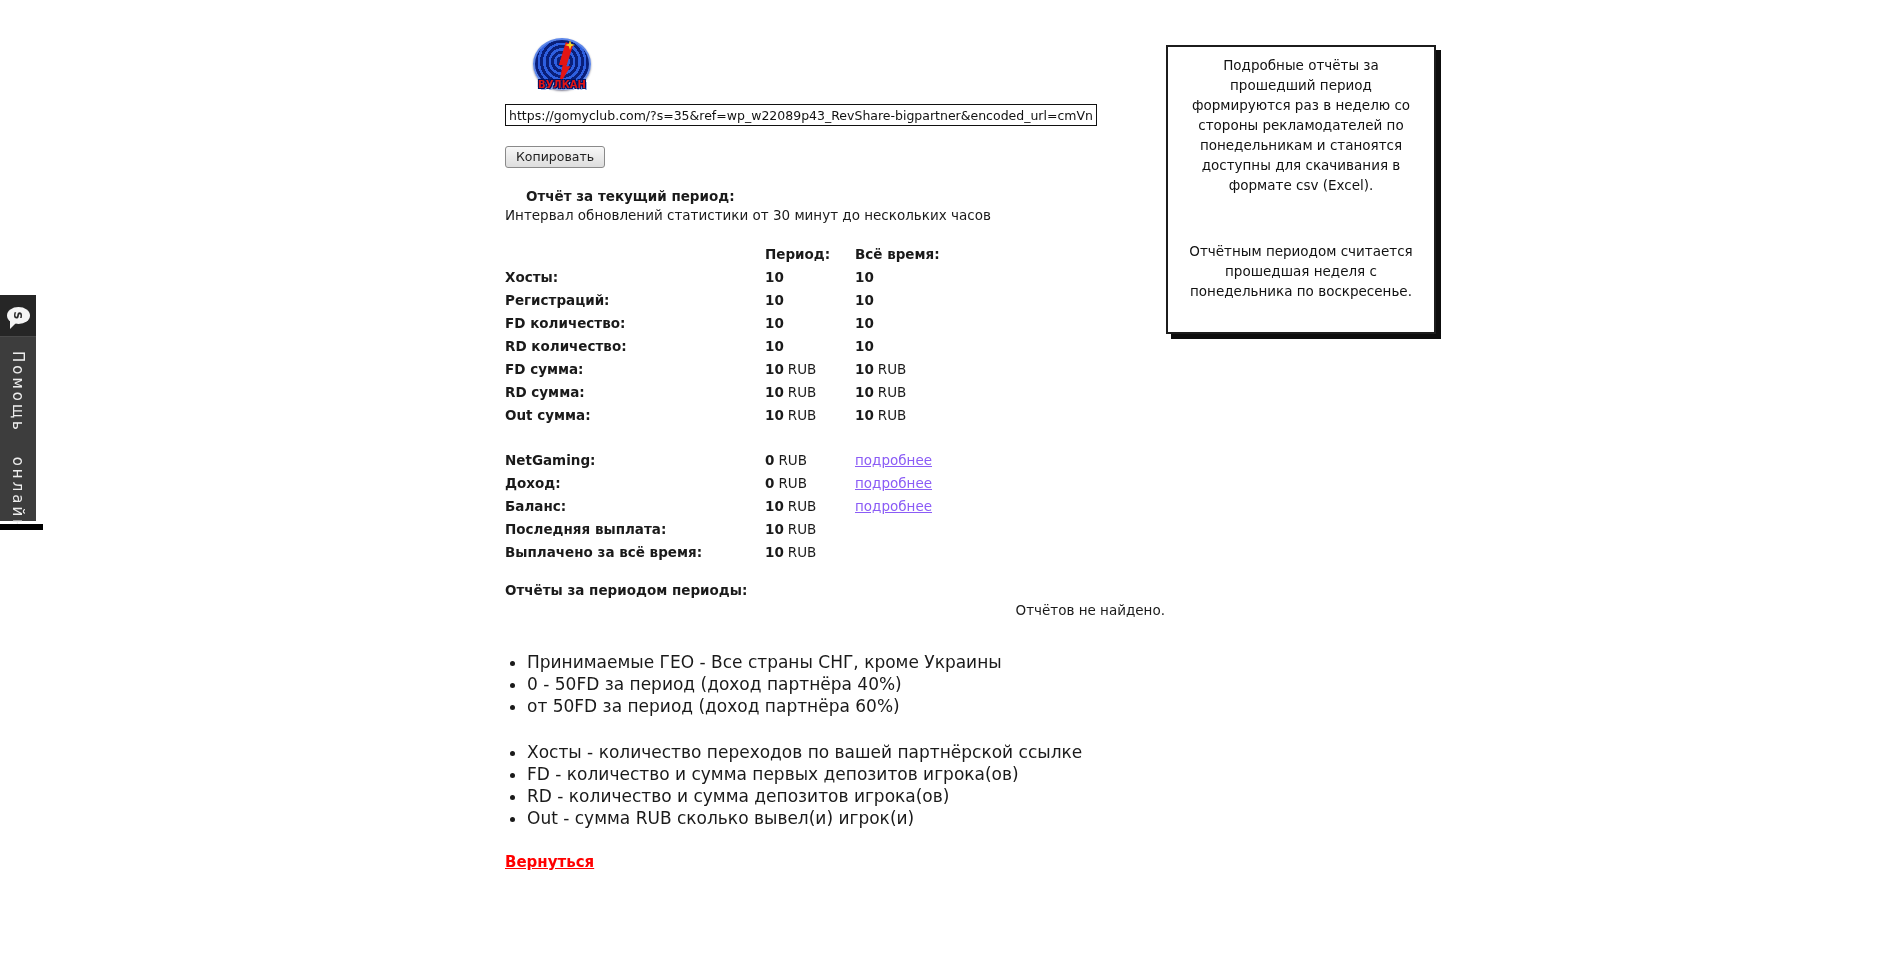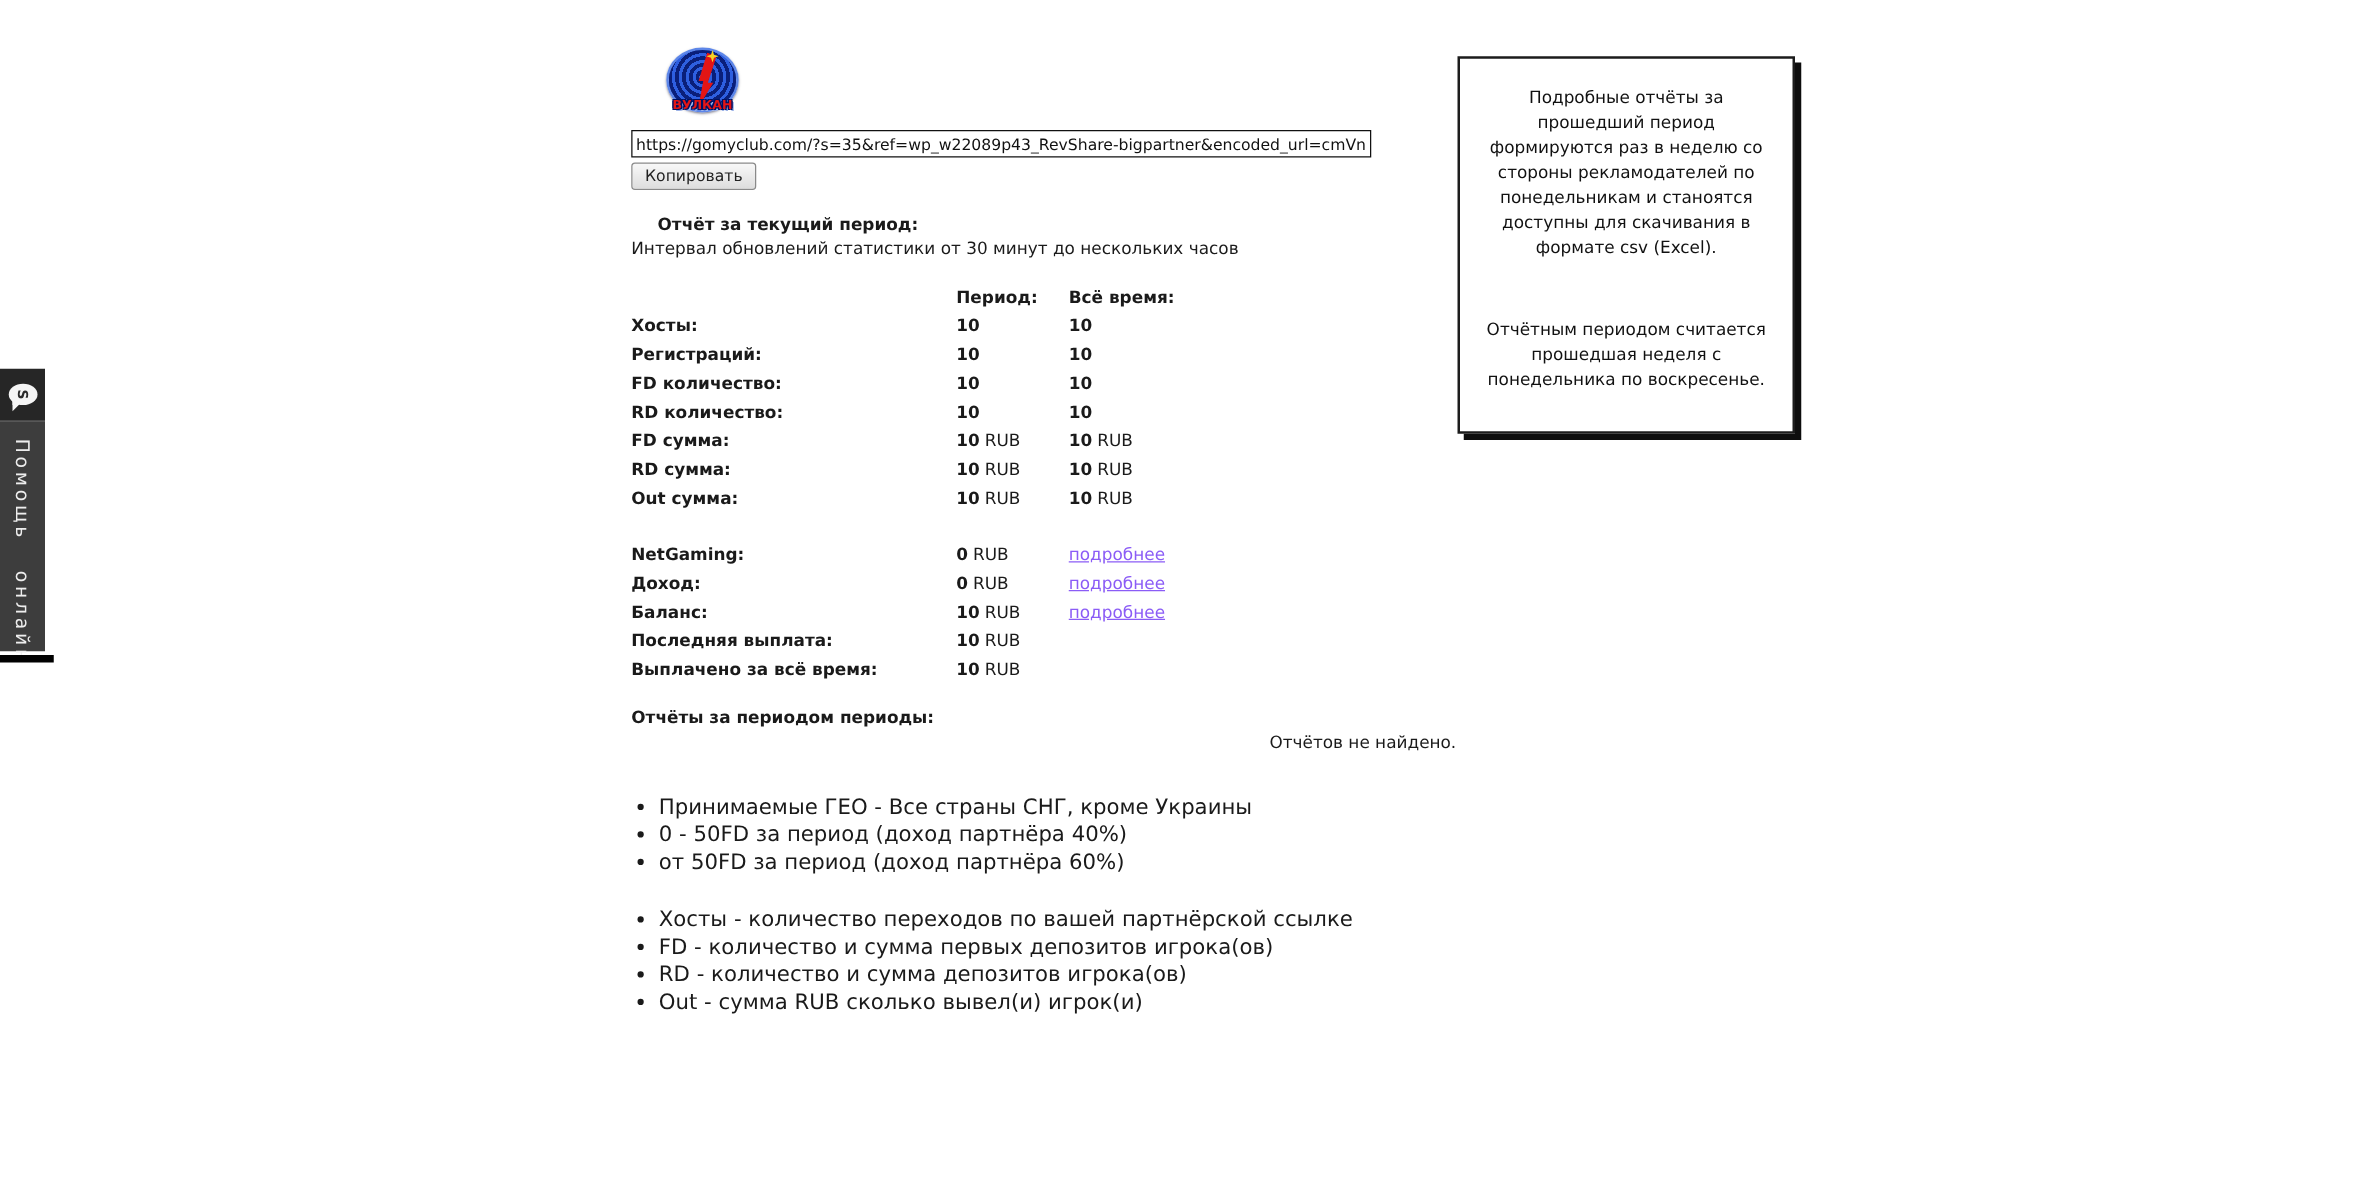--- a/index.html
+++ b/index.html
@@ -33,21 +33,21 @@
     filter:drop-shadow(1px 1px 0 #001060); }
   .logo-spark { position:absolute; left:38px; top:2px; width:10px; height:10px; background:#f5d327;
     clip-path:polygon(50% 0,62% 38%,100% 50%,62% 62%,50% 100%,38% 62%,0 50%,38% 38%); }
   .logo-text { position:absolute; left:0; bottom:8px; width:100%; text-align:center;
     font-size:10px; font-weight:bold; letter-spacing:0; color:#e31515;
     text-shadow:-1px -1px 0 #001060, 1px -1px 0 #001060, -1px 1px 0 #001060, 1px 1px 0 #001060, 2px 2px 0 #9db4e8; }
 
   
   .url-input { display:block; width:592px; height:22px; margin-top:6px; padding:2px 3px;
     border:1px solid #111; background:#fff; font-family:"DejaVu Sans", sans-serif; font-size:12.5px; color:#111; }
-  .copy-btn { margin-top:4px; padding:2px 10px 3px; font-family:"DejaVu Sans", sans-serif; font-size:12.5px;
+  .copy-btn { margin-top:20px; padding:2px 10px 3px; font-family:"DejaVu Sans", sans-serif; font-size:12.5px;
     color:#222; background:linear-gradient(#f8f8f8,#dddddd); border:1px solid #8a8a8a; border-radius:3px; cursor:pointer; }
 
   .link-red { color:#ff0000; font-weight:bold; text-decoration:underline; font-size:15px; cursor:pointer; }
   .materials-wrap { margin-top:26px; }
   .back-wrap { margin-top:24px; }
 
   .section-title { margin-top:20px; font-weight:bold; font-size:13.5px;margin-left:21px; }
   .section-sub { margin-top:3px; font-size:13.5px; }
 
   
@@ -65,21 +65,21 @@
   .past-empty { margin-top:2px; line-height:21px;text-align:right; }
 
   ul.bullets { margin:0; padding:0 0 0 22px; }
   ul.bullets li { line-height:22px; font-size:17px; }
   .terms-list { margin-top:30px !important; }
   .glossary-list { margin-top:24px !important; }
 
   
   .info-box { position:absolute; left:1166px; top:45px; width:270px;
     border:2px solid #1c1c1c; background:#fff; box-shadow:5px 5px 0 #0d0d0d;
-    padding:22px 16px 30px; text-align:center; font-size:13.5px; line-height:1.48; color:#111; }
+    padding:9px 16px 30px; text-align:center; font-size:13.5px; line-height:1.48; color:#111; }
   .info-box p { margin:0; }
   .info-box p + p { margin-top:46px; }
 </style>
 </head>
 <body>
 
 <div class="chat-widget">
   <div class="chat-icon-box">
     <div class="chat-bubble">
       <span>S</span>
@@ -174,19 +174,22 @@
     <li>от 50FD за период (доход партнёра 60%)</li>
   </ul>
 
   <ul class="bullets glossary-list">
     <li>Хосты - количество переходов по вашей партнёрской ссылке</li>
     <li>FD - количество и сумма первых депозитов игрока(ов)</li>
     <li>RD - количество и сумма депозитов игрока(ов)</li>
     <li>Out - сумма RUB сколько вывел(и) игрок(и)</li>
   </ul>
 
+  <div class="back-wrap">
+    <a class="link-red">Вернуться</a>
+  </div>
 
 </div>
 
 <div class="info-box">
   <p>Подробные отчёты за прошедший период формируются раз в неделю со стороны рекламодателей по понедельникам и станоятся доступны для скачивания в формате csv (Excel).</p>
   <p>Отчётным периодом считается прошедшая неделя с понедельника по воскресенье.</p>
 </div>
 
 </body></html>

